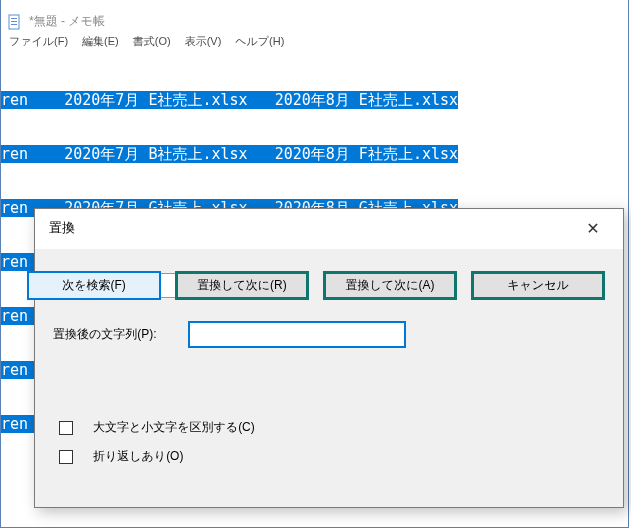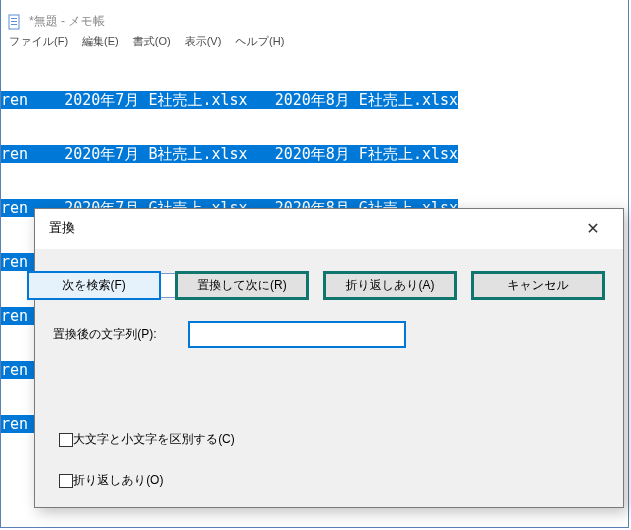--- a/index.html
+++ b/index.html
@@ -133,23 +133,22 @@
     .checks {
       margin-top: 72px;
       display: flex;
       flex-direction: column;
       gap: 12px;
       padding-left: 6px;
     }
     .check {
       display: flex;
       align-items: center;
-      gap: 0;
-      font-size: 12px;
-      margin-top: 12px;
+      gap: 20px;
+      font-size: 12px;
     }
     .check .box {
       width: 14px; height: 14px;
       border: 1px solid #333;
       background: #fff;
       display: inline-block;
     }
   </style>
 </head>
 <body>
@@ -198,21 +197,21 @@
     </div>
 
     <div class="row">
       <label>置換後の文字列(P):</label>
       <input type="text" class="focused" value="" style="">
     </div>
 
     <div class="btns">
       <button class="btn primary"><span>次を検索(F)</span></button>
       <button class="btn"><span>置換して次に(R)</span></button>
-      <button class="btn"><span>折り返しあり(A)</span></button>
+      <button class="btn"><span>置換して次に(A)</span></button>
       <button class="btn"><span>キャンセル</span></button>
     </div>
 
     <div class="checks">
       <div class="check">
         <span class="box"></span>
         <span>大文字と小文字を区別する(C)</span>
       </div>
       <div class="check">
         <span class="box"></span>

